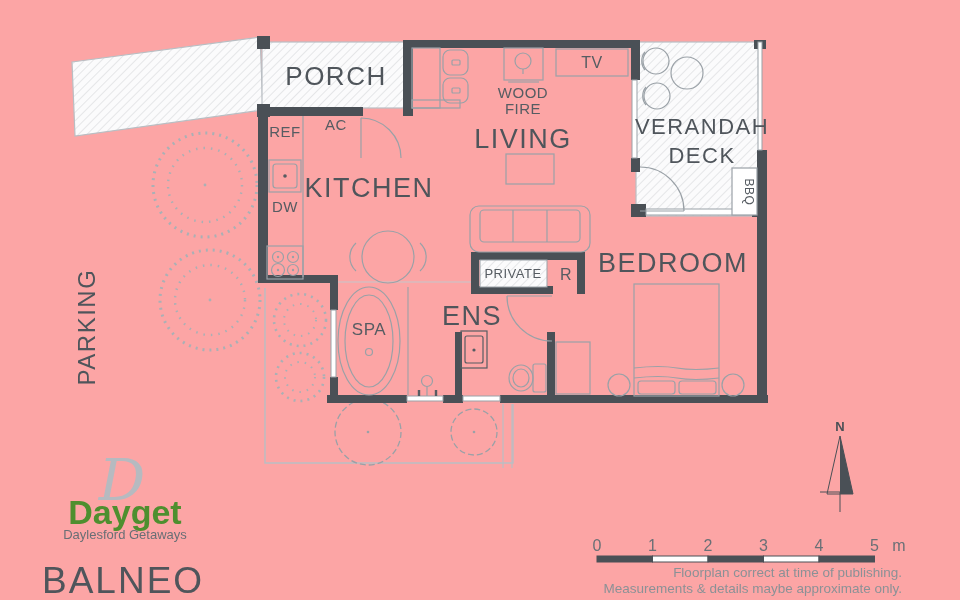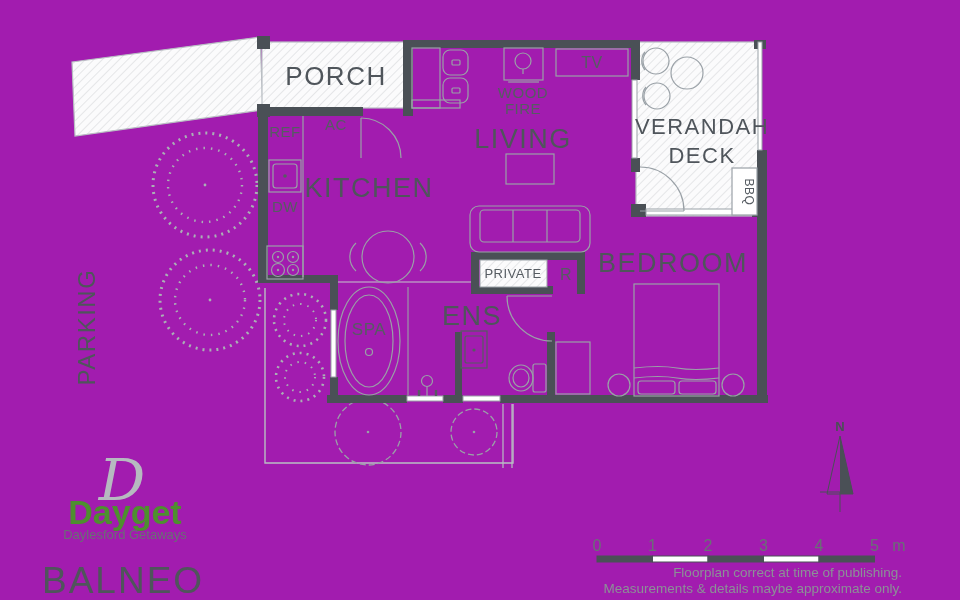--- a/index.html
+++ b/index.html
@@ -1,16 +1,16 @@
 <!DOCTYPE html>
 <html><head>
 <meta charset="utf-8">
 <style>
   html,body{margin:0;padding:0;background:#ffffff;}
-  .stage{position:relative;width:960px;height:600px;background:#a21caf;overflow:hidden;
+  .stage{position:relative;width:960px;height:600px;background:#fca5a5;overflow:hidden;
          font-family:"Liberation Sans",sans-serif;}
   svg text{font-family:"Liberation Sans",sans-serif;}
   .room-label{fill:#4f555b;letter-spacing:1.5px;font-weight:300;}
   .fix-label{fill:#565c62;letter-spacing:.5px;}
   .muted{fill:#8b9196;}
   .scale-num{fill:#6a7076;}
   .brand-name{fill:#4e8f2f;font-weight:bold;}
   .brand-mono{fill:#b6bac0;font-family:"DejaVu Serif",serif;font-style:italic;}
   .brand-tag{fill:#696f75;}
   .title-text{fill:#4f555b;letter-spacing:2px;}

